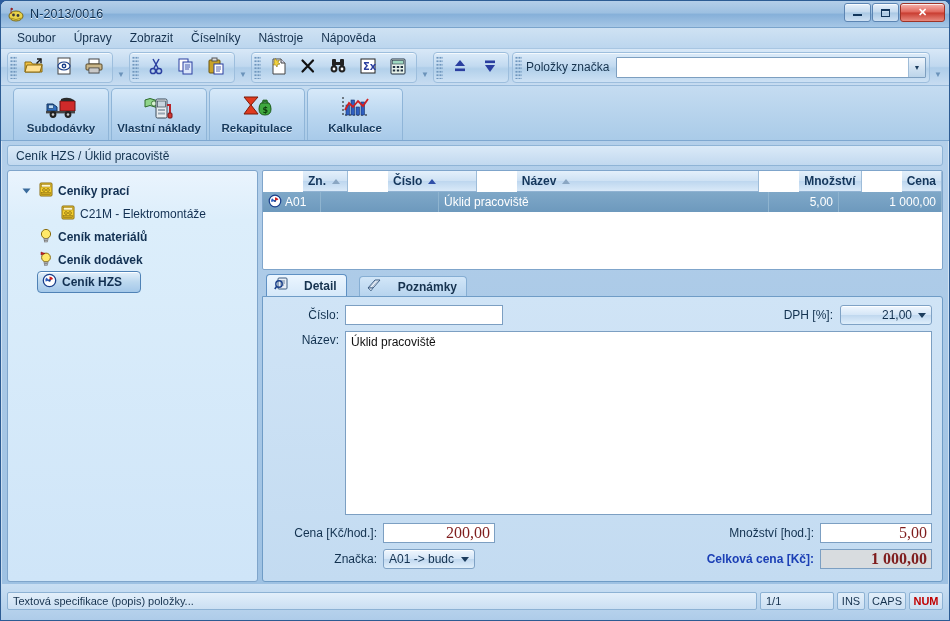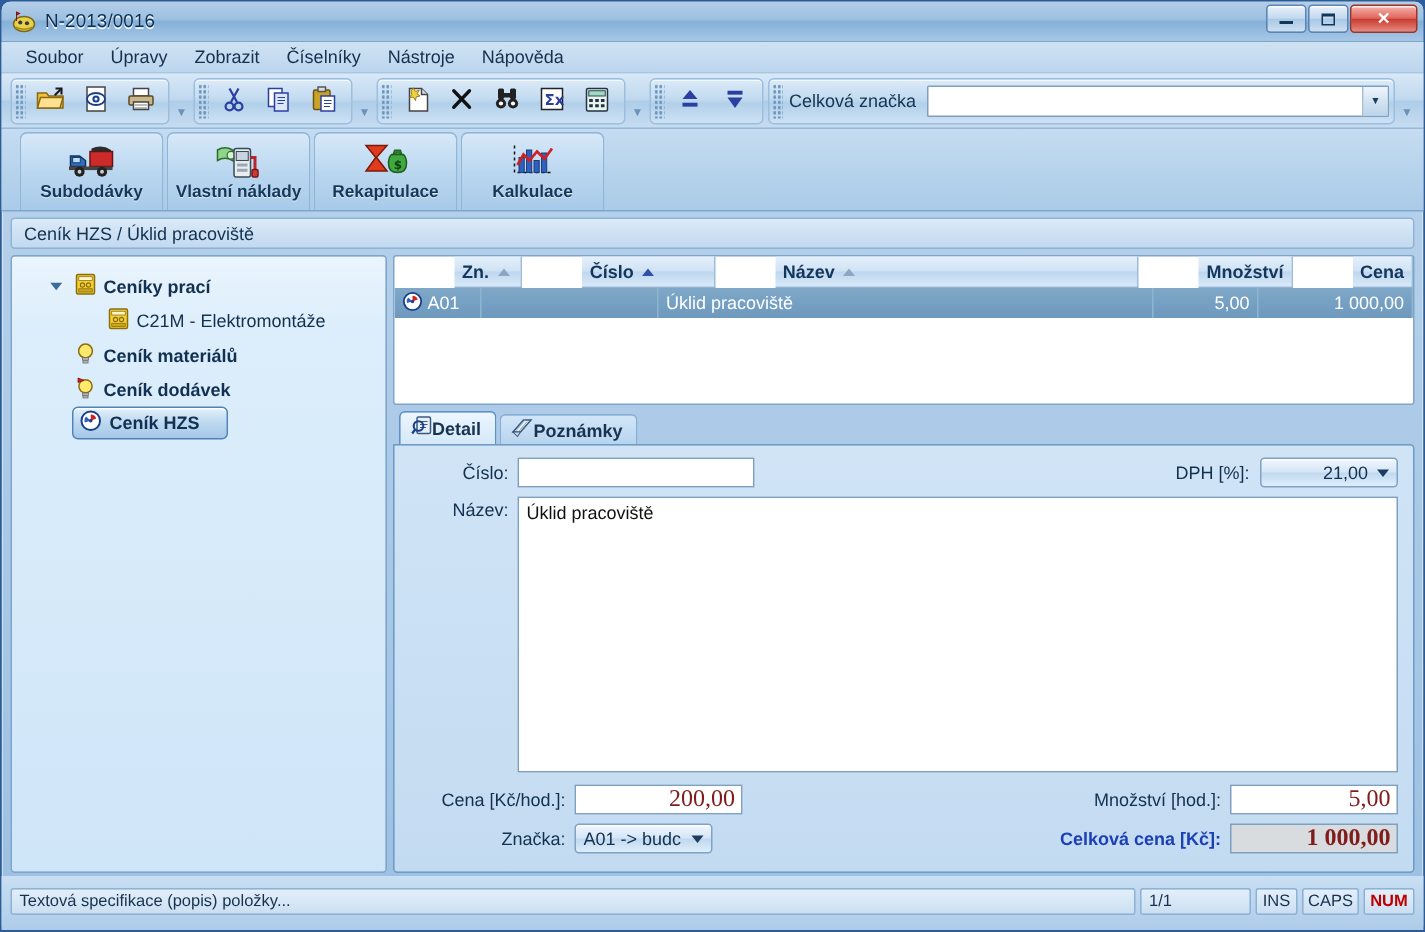--- a/index.html
+++ b/index.html
@@ -170,21 +170,21 @@
   
   .body {
     flex: 1; display: flex; gap: 4px;
     padding: 4px 6px 2px 6px;
     min-height: 0;
   }
   .treepane {
     width: 251px; flex: none;
     border: 1px solid #7fa5cb; border-radius: 3px;
     background: linear-gradient(180deg,#eaf4fd 0%, #dceefb 12%, #cfe5f8 100%);
-    padding: 8px 4px 4px 22px;
+    padding: 8px 4px 4px 11px;
     overflow: hidden;
   }
   .tnode {
     display: flex; align-items: center; gap: 5px;
     height: 23px; padding-left: 20px;
     font-size: 12px; color: #123052; font-weight: bold;
     white-space: nowrap;
   }
   .tnode.child { padding-left: 42px; font-weight: normal; }
   .tnode.sel {
@@ -230,27 +230,27 @@
     background: linear-gradient(180deg,#7fa8c8 0%, #6d99bd 100%);
     color: #fff; font-size: 12px;
   }
   .gc { padding: 0 5px; border-right: 1px solid #8fb4cf; height: 20px; display: flex; align-items: center; overflow: hidden; white-space: nowrap; }
   .gc.num { justify-content: flex-end; }
 
   
   .detailwrap { flex: 1; display: flex; flex-direction: column; min-height: 0; }
   .dtabs { display: flex; height: 22px; flex: none; padding-left: 4px; align-items: flex-end; }
   .dtab {
-    display: flex; align-items: center; gap: 0;
+    display: flex; align-items: center; gap: 16px;
     height: 20px; padding: 0 9px 0 7px;
     font-size: 12px; font-weight: bold; color: #17334f;
     border: 1px solid #86aed3; border-bottom: none;
     border-radius: 4px 4px 0 0;
     background: linear-gradient(180deg,#d2e6f8 0%, #b7d4ee 100%);
-    margin-right: 2px;
+    margin-right: 12px;
   }
   .dtab.active {
     height: 22px;
     background: linear-gradient(180deg,#ecf6ff 0%, #d5e8f9 100%);
     border-color: #5e90c3;
   }
   .dbody {
     flex: 1; min-height: 0;
     border: 1px solid #6f9cc6; border-radius: 0 3px 3px 3px;
     background: linear-gradient(180deg,#d0e4f6 0%, #c3dbf1 100%);
@@ -488,21 +488,21 @@
           <svg width="18" height="18" viewBox="0 0 18 18">
             <rect x="4" y="3.5" width="10" height="2.6" fill="#2b3fa0"></rect>
             <path d="M9 15 L14 8 H4 Z" fill="#2b3fa0"></path>
           </svg>
         </span>
       </div>
     </div>
 
     <div class="markfield">
       <span class="grip"></span>
-      <span class="lbl">Celková značka</span>
+      <span class="lbl">Položky značka</span>
       <span class="combo-wrap">
         <input value="" placeholder="" style="">
         <span class="combo-arrow">▼</span>
       </span>
     </div>
     <div class="tbchev">▼</div>
   </div>
 
   <div class="modtabs">
 

